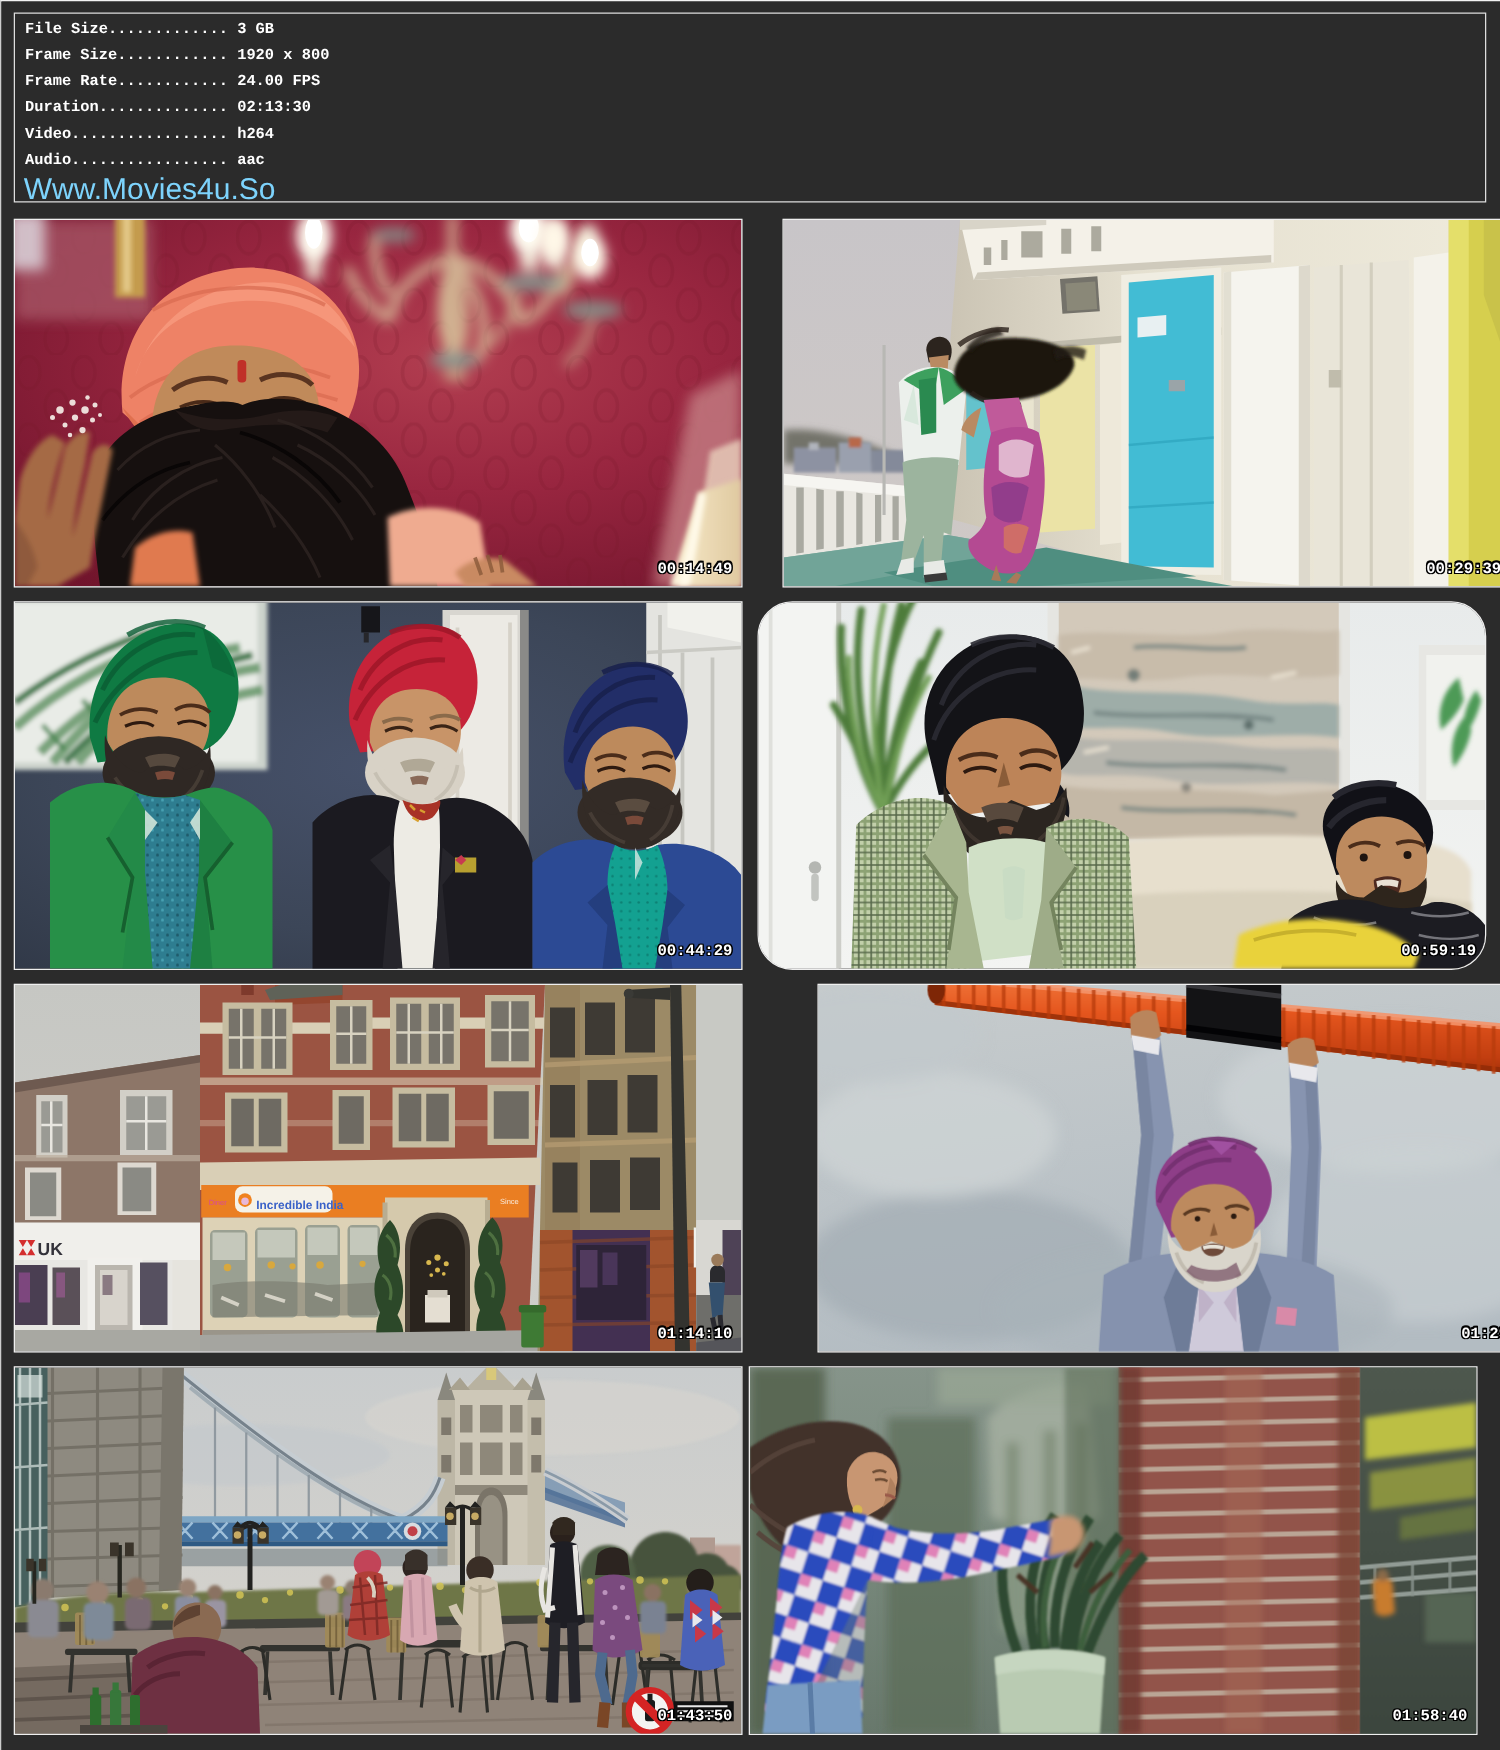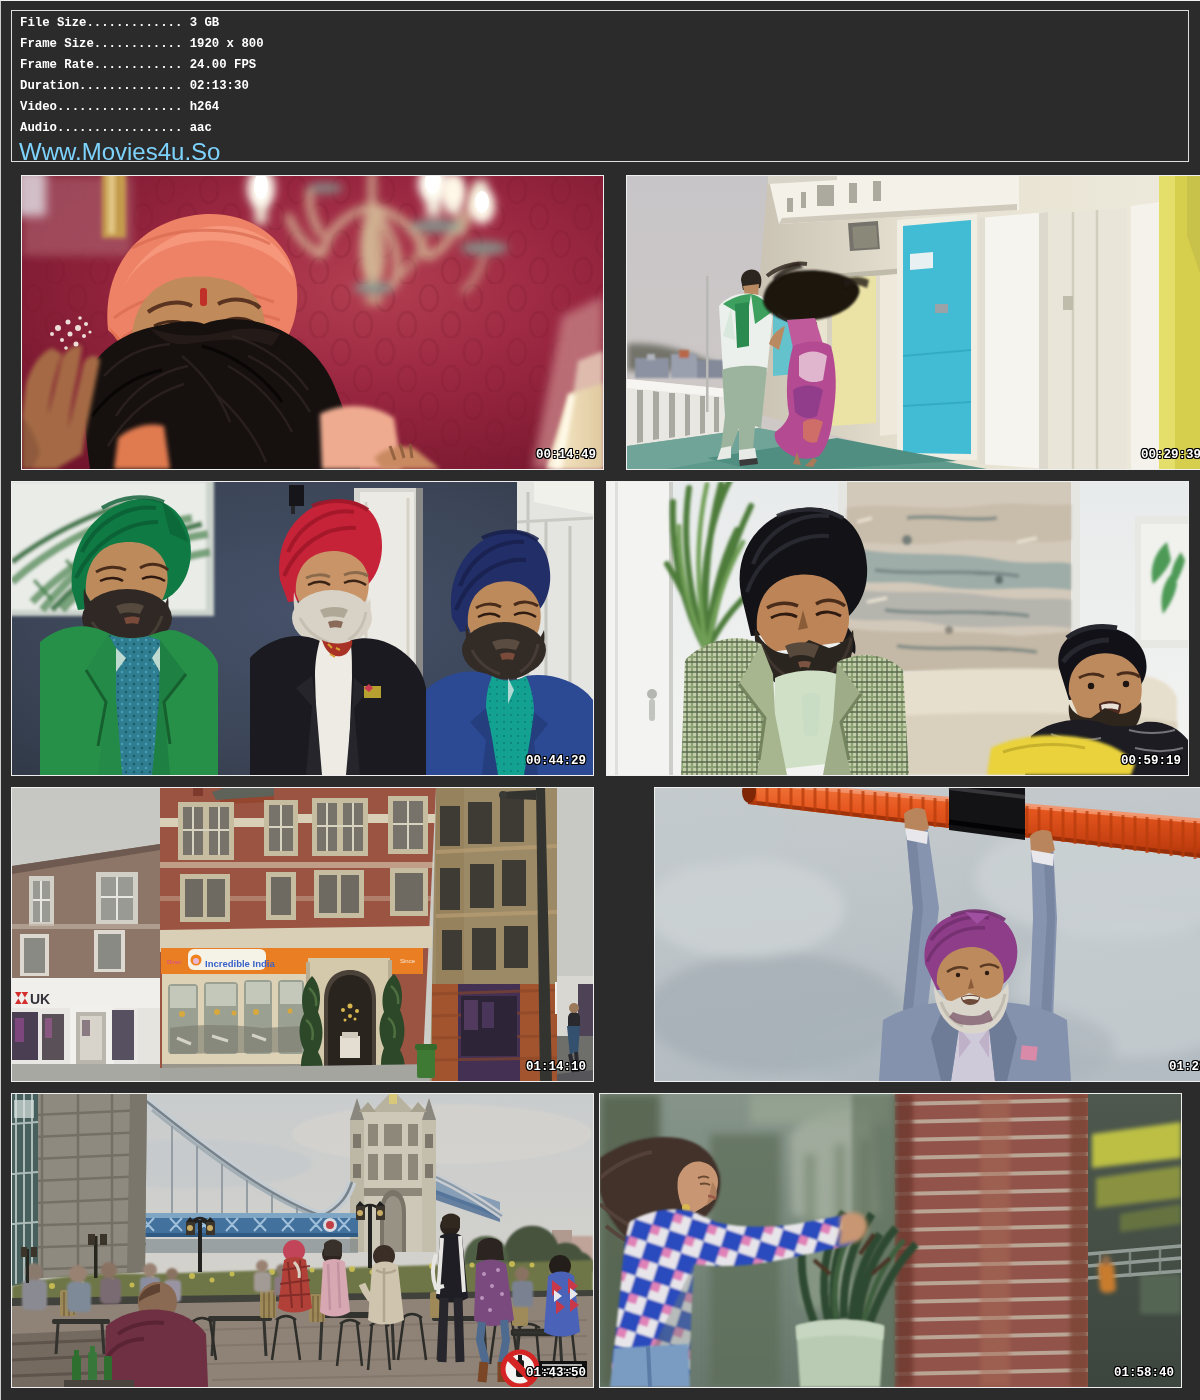--- a/index.html
+++ b/index.html
@@ -5,24 +5,24 @@
 html,body{margin:0;padding:0;background:#2b2b2b;}
 #page{position:relative;width:1200px;height:1400px;background:#2b2b2b;overflow:hidden;
 border-top:1px solid #f2f2f2;border-left:1px solid #cccccc;box-sizing:border-box;padding-left:43px;}
 #hdr{position:absolute;left:10px;top:9px;width:1178px;height:152px;border:1px solid #dedede;background:#2b2b2b;box-sizing:border-box;}
 #info{transform:translateZ(0);margin:2px 0 0 8px;font:bold 12.3px/21px "Liberation Mono",monospace;color:#ffffff;letter-spacing:0;}
 #site{position:absolute;left:7px;bottom:-4px;transform:translateZ(0);font:24px/26px "Liberation Sans",sans-serif;color:#7dd3fc;}
 .t{position:absolute;width:581px;height:293px;border:1px solid #efefef;overflow:hidden;background:#555;}
 .t svg{position:absolute;left:0;top:0;display:block;}
 .ts{position:absolute;right:7px;bottom:7px;transform:translateZ(0);font:bold 12.5px "Liberation Mono",monospace;color:#fff;
 text-shadow:-1px -1px 0 #000,1px -1px 0 #000,-1px 1px 0 #000,1px 1px 0 #000,0 -1px 0 #000,0 1px 0 #000,-1px 0 0 #000,1px 0 0 #000;}
-#t1{left:20px;top:174px;}
+#t1{left:10px;top:174px;}
 #t2{left:605px;top:174px;margin-left:20px;}
 #t3{left:10px;top:480px;text-decoration:underline;}
-#t4{left:605px;top:480px;}
+#t4{left:605px;top:480px;border-radius:28px;}
 #t5{left:10px;top:786px;}
 #t6{left:605px;top:786px;margin-left:48px;}
 #t7{left:10px;top:1092px;}
 #t8{left:598px;top:1092px;}
 </style>
 </head>
 <body>
 <div id="page">
 <div id="hdr">
 <pre id="info">File Size............. 3 GB

